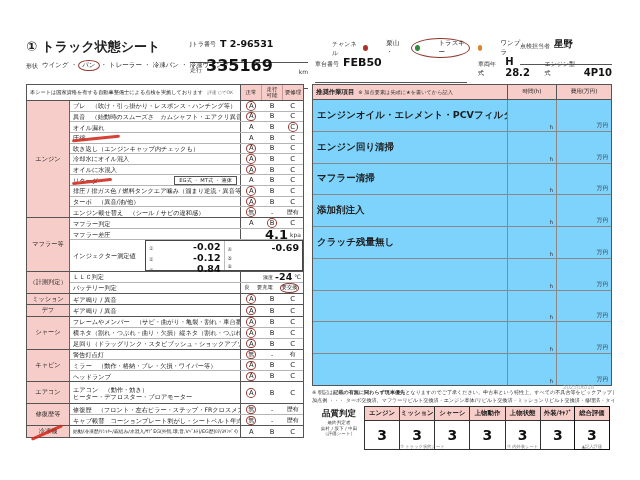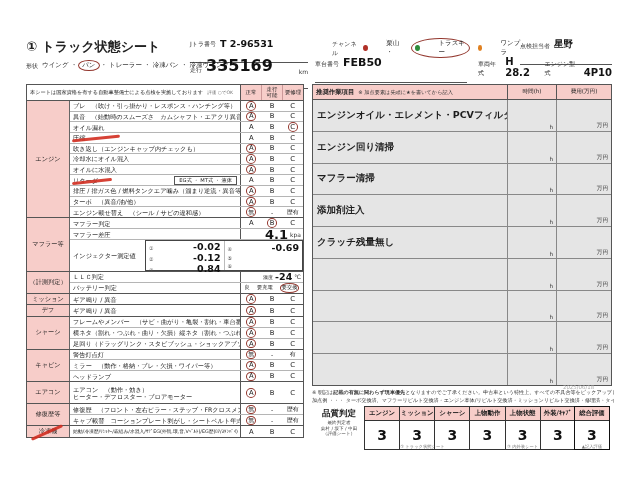--- a/index.html
+++ b/index.html
@@ -41,21 +41,21 @@
   .rbox{margin-left:auto;margin-right:3px;border:1px solid #555;font-size:5.2px;padding:0 4px;white-space:nowrap;background:#fff;}
   .ibox{margin-left:auto;width:158px;border:1.2px solid #444;display:flex;box-sizing:border-box;background:#fff;}
   .icol{flex:1;display:flex;flex-direction:column;justify-content:space-around;padding:0 3px;}
   .ient{display:flex;align-items:baseline;gap:3px;justify-content:space-between;}
   .ient .n{font-size:5px;color:#555;}
   .ient .v{font-size:9.5px;font-weight:bold;color:#111;}
   .mu-opt{font-size:6px;}
   .bat-opt{font-size:5.2px;}
   
   .rtable{position:absolute;left:312px;top:84px;width:300px;height:302px;border:1.3px solid #555;
-          display:flex;flex-direction:column;box-sizing:border-box;background:#e5e5e5;}
+          display:flex;flex-direction:column;box-sizing:border-box;background:#7dd3fc;}
   .rt-head{display:flex;height:14px;flex:none;border-bottom:1px solid #555;background:#f7cdc9;}
   .rt-title{flex:1;display:flex;align-items:center;gap:4px;padding-left:3px;overflow:hidden;}
   .rt-title .b{font-size:6.4px;font-weight:bold;white-space:nowrap;}
   .rt-title .s{font-size:5.2px;color:#333;white-space:nowrap;}
   .rt-h2{width:48px;flex:none;border-left:1px solid #555;display:flex;align-items:center;justify-content:center;font-size:5.6px;}
   .rt-h3{width:54px;flex:none;border-left:1px solid #555;display:flex;align-items:center;justify-content:center;font-size:5.6px;}
   .rt-row{flex:1;display:flex;border-top:1px solid #888;min-height:0;}
   .rt-row:first-child{border-top:none;}
   .rt-item{flex:1;display:flex;align-items:center;padding-left:4px;font-size:9.5px;font-weight:600;color:#1d1d1d;
            white-space:nowrap;overflow:hidden;}

